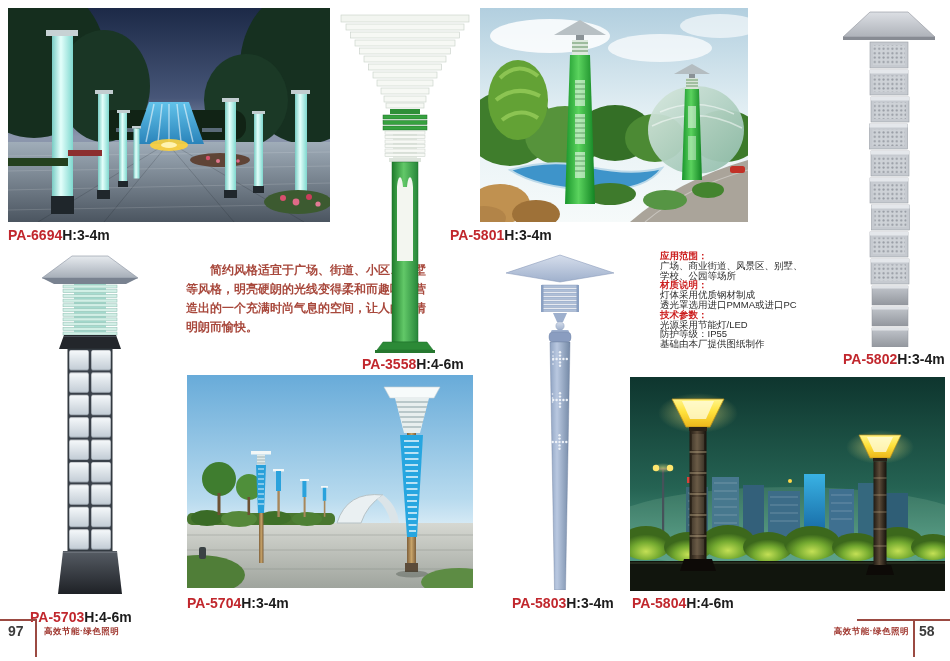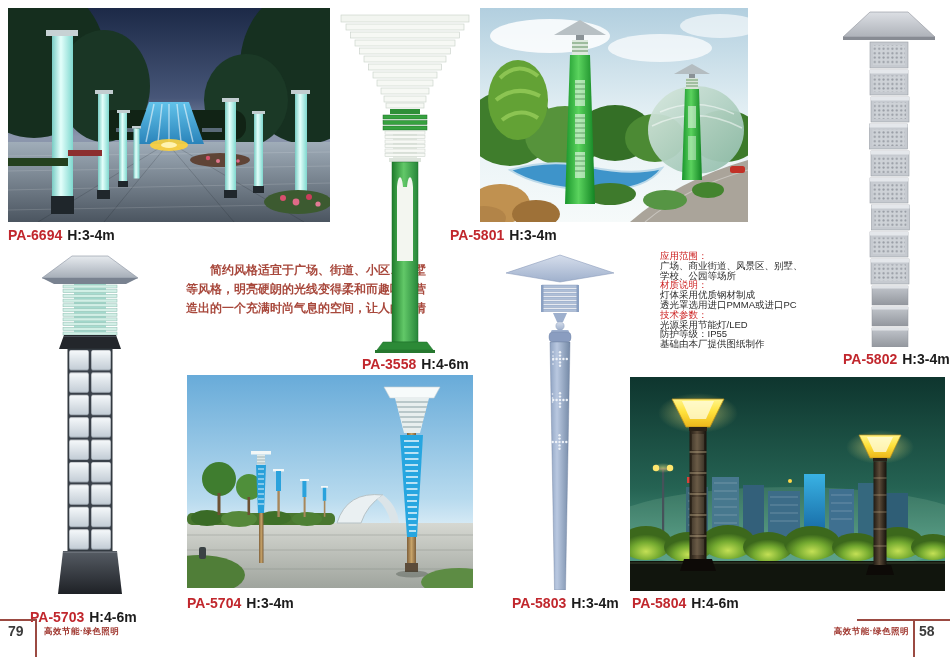--- a/index.html
+++ b/index.html
@@ -2,27 +2,27 @@
 <html><head>
 <meta charset="utf-8">
 <style>
   *{margin:0;padding:0;box-sizing:border-box}
   html,body{background:#fff}
   body{font-family:"Liberation Sans",sans-serif}
   .page{position:relative;width:950px;height:661px;background:#ffffff;overflow:hidden}
   .abs{position:absolute}
   .label{position:absolute;font-size:14px;font-weight:bold;white-space:nowrap}
   .label .code{color:#c1272d}
-  .label .ht{color:#1c1c1c;margin-left:5px}
+  .label .ht{color:#1c1c1c;}
   .intro{position:absolute;left:186px;top:261px;width:276px;color:#a8483c;
          font-size:12px;line-height:19px;font-weight:bold;white-space:nowrap}
   .intro .indent{text-indent:24px}
   .specs{position:absolute;left:660px;top:251px;width:190px;font-size:9.5px;
          line-height:9.8px;color:#2b2b2b;white-space:nowrap}
-  .spec-h{color:#cc1e1e;font-weight:normal}
+  .spec-h{color:#cc1e1e;font-weight:bold}
   .pagenum{position:absolute;font-size:14px;font-weight:bold;color:#3c3c3c}
   .slogan{position:absolute;font-size:8.5px;font-weight:bold;color:#a03830;letter-spacing:.5px}
   .hrule{position:absolute;height:2px;background:#9b4a42}
   .vrule{position:absolute;width:2px;height:38px;background:#9b4a42}
   svg{display:block}
 </style>
 </head>
 <body>
 
 <div class="page">
@@ -160,20 +160,21 @@
   </svg>
 
   <div class="label" style="left:30px;top:609px">
     <span class="code">PA-5703</span><span class="ht">H:4-6m</span>
   </div>
 
   <div class="intro">
     <div class="indent">简约风格适宜于广场、街道、小区、别墅</div>
     <div>等风格，明亮硬朗的光线变得柔和而趣味，营</div>
     <div>造出的一个充满时尚气息的空间，让人的心情</div>
+    <div>明朗而愉快。</div>
   </div>
 
   <svg class="abs" style="left:337px;top:9px" width="136" height="344" viewBox="0 0 136 344">
     <defs>
       <linearGradient id="g2pole" x1="0" y1="0" x2="1" y2="0">
         <stop offset="0" stop-color="#1e7c2b"></stop>
           <stop offset=".45" stop-color="#62c868"></stop>
           <stop offset="1" stop-color="#27863a"></stop>
       </linearGradient>
     </defs>
@@ -586,21 +587,21 @@
         <path d="M243.5,101 h13 M243.5,118 h13 M243.5,135 h13 M243.5,152 h13 M243.5,169 h13"></path>
       </g>
     <polygon points="239,188 261,188 264,198 236,198" fill="#0d0a07"></polygon>
   </svg>
 
   <div class="label" style="left:632px;top:595px">
     <span class="code">PA-5804</span><span class="ht">H:4-6m</span>
   </div>
 
   <div class="hrule" style="left:0;top:619px;width:36px"></div>
-  <div class="pagenum" style="left:8px;top:623px">79</div>
+  <div class="pagenum" style="left:8px;top:623px">97</div>
   <div class="vrule" style="left:35px;top:619px"></div>
   <div class="slogan" style="left:44px;top:626px">高效节能·绿色照明</div>
 
   <div class="hrule" style="left:857px;top:619px;width:93px"></div>
   <div class="slogan" style="left:781px;top:626px;width:128px;text-align:right">高效节能·绿色照明</div>
   <div class="vrule" style="left:913px;top:619px"></div>
   <div class="pagenum" style="left:919px;top:623px">58</div>
 
 </div>
 

